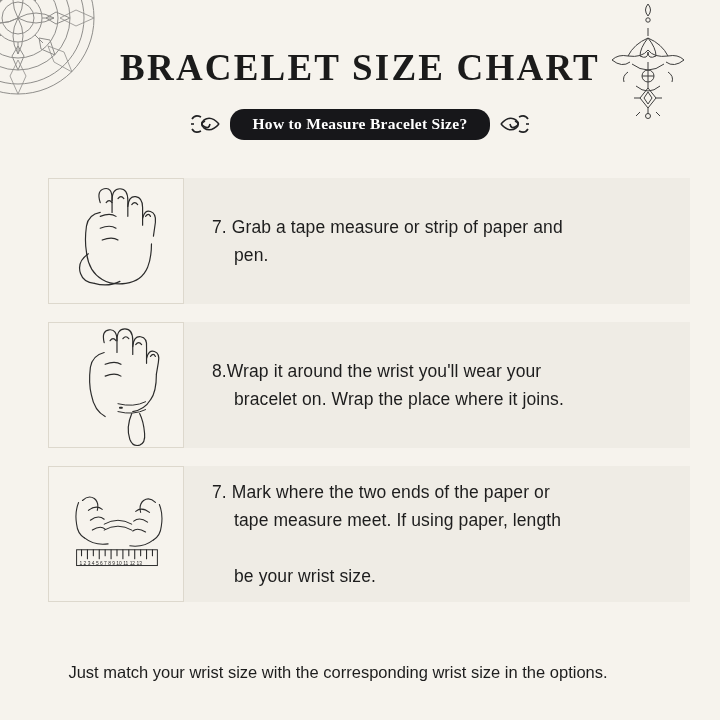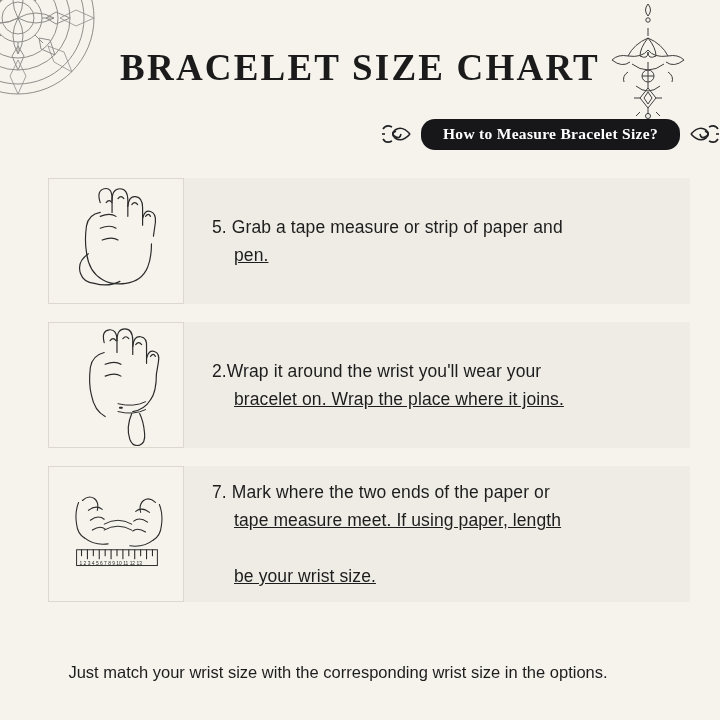--- a/index.html
+++ b/index.html
@@ -58,24 +58,24 @@
     font-family: "Liberation Serif", serif;
     font-size: 37px;
     letter-spacing: 2.2px;
     color: #1b1b1b;
     font-weight: 700;
     margin: 0;
     line-height: 1.1;
   }
 
   .subtitle-row {
-    margin-top: 30px;
+    margin-top: 20px;
     display: flex;
     align-items: center;
-    justify-content: flex-end;
+    justify-content: center;
     gap: 10px;
   }
   .flourish {
     width: 30px;
     height: 22px;
     flex: none;
     opacity: 0.95;
   }
   .subtitle-pill {
     background: #17171a;
@@ -137,21 +137,21 @@
     letter-spacing: 0.1px;
   }
   .step1 .thumb { height: 126px; }
   .step2 .thumb { height: 126px; }
   .step3 .thumb { height: 136px; }
   .step1 .step-band { height: 126px; }
   .step2 .step-band { height: 126px; }
   .step3 .step-band { height: 136px; }
 
   .step-text p { margin: 0; }
-  .step-text .indent { padding-left: 22px; display: inline; text-decoration: underline; }
+  .step-text .indent { padding-left: 22px; display: inline; }
 
   
   .footer {
     position: absolute;
     left: 0;
     bottom: 38px;
     width: 676px;
     text-align: center;
     font-size: 16.5px;
     color: #1d1d1d;
@@ -277,21 +277,21 @@
             <path d="M52 34 q-12 2 -14 14 q-2 14 0 26 q2 20 16 28 q10 6 24 4 q16 -2 22 -16 q4 -10 4 -24"></path>
             <path d="M52 38 q10 -4 16 0 M52 50 q10 -4 16 0 M54 62 q10 -4 16 0"></path>
             <path d="M58 24 q3 -4 6 0 M70 20 q3 -4 6 0 M84 26 q3 -4 6 0 M98 38 q3 -4 5 0"></path>
             <path d="M40 76 q-12 8 -8 20 q3 9 14 10"></path>
             <path d="M46 106 q14 4 26 -2"></path>
           </g>
         </svg>
       </div>
       <div class="step-text">
         <p>
-          <span>5. Grab a tape measure or strip of paper and</span><br>
+          <span>7. Grab a tape measure or strip of paper and</span><br>
           <span class="indent">pen.</span>
         </p>
       </div>
     </div>
 
     <div class="step step2">
       <div class="step-band"></div>
       <div class="thumb">
         <svg viewBox="0 0 136 126" width="136" height="126">
           <g stroke="#2b2b2b" fill="none" stroke-width="1.2" stroke-linecap="round">
@@ -307,21 +307,21 @@
             <path d="M70 82 q16 4 28 -2" stroke-width="1"></path>
             <path d="M70 90 q16 4 28 -2" stroke-width="1"></path>
             <path d="M72 86 h2" stroke-width="2"></path>
 
             <path d="M84 92 q-6 14 -2 26 q3 8 10 6 q6 -2 5 -12 q-1 -12 -5 -20"></path>
           </g>
         </svg>
       </div>
       <div class="step-text">
         <p>
-          <span>2.Wrap it around the wrist you'll wear your</span><br>
+          <span>8.Wrap it around the wrist you'll wear your</span><br>
           <span class="indent">bracelet on. Wrap the place where it joins.</span>
         </p>
       </div>
     </div>
 
     <div class="step step3">
       <div class="step-band"></div>
       <div class="thumb">
         <svg viewBox="0 0 136 136" width="136" height="136">
           <g stroke="#2b2b2b" fill="none" stroke-width="1.1" stroke-linecap="round">

